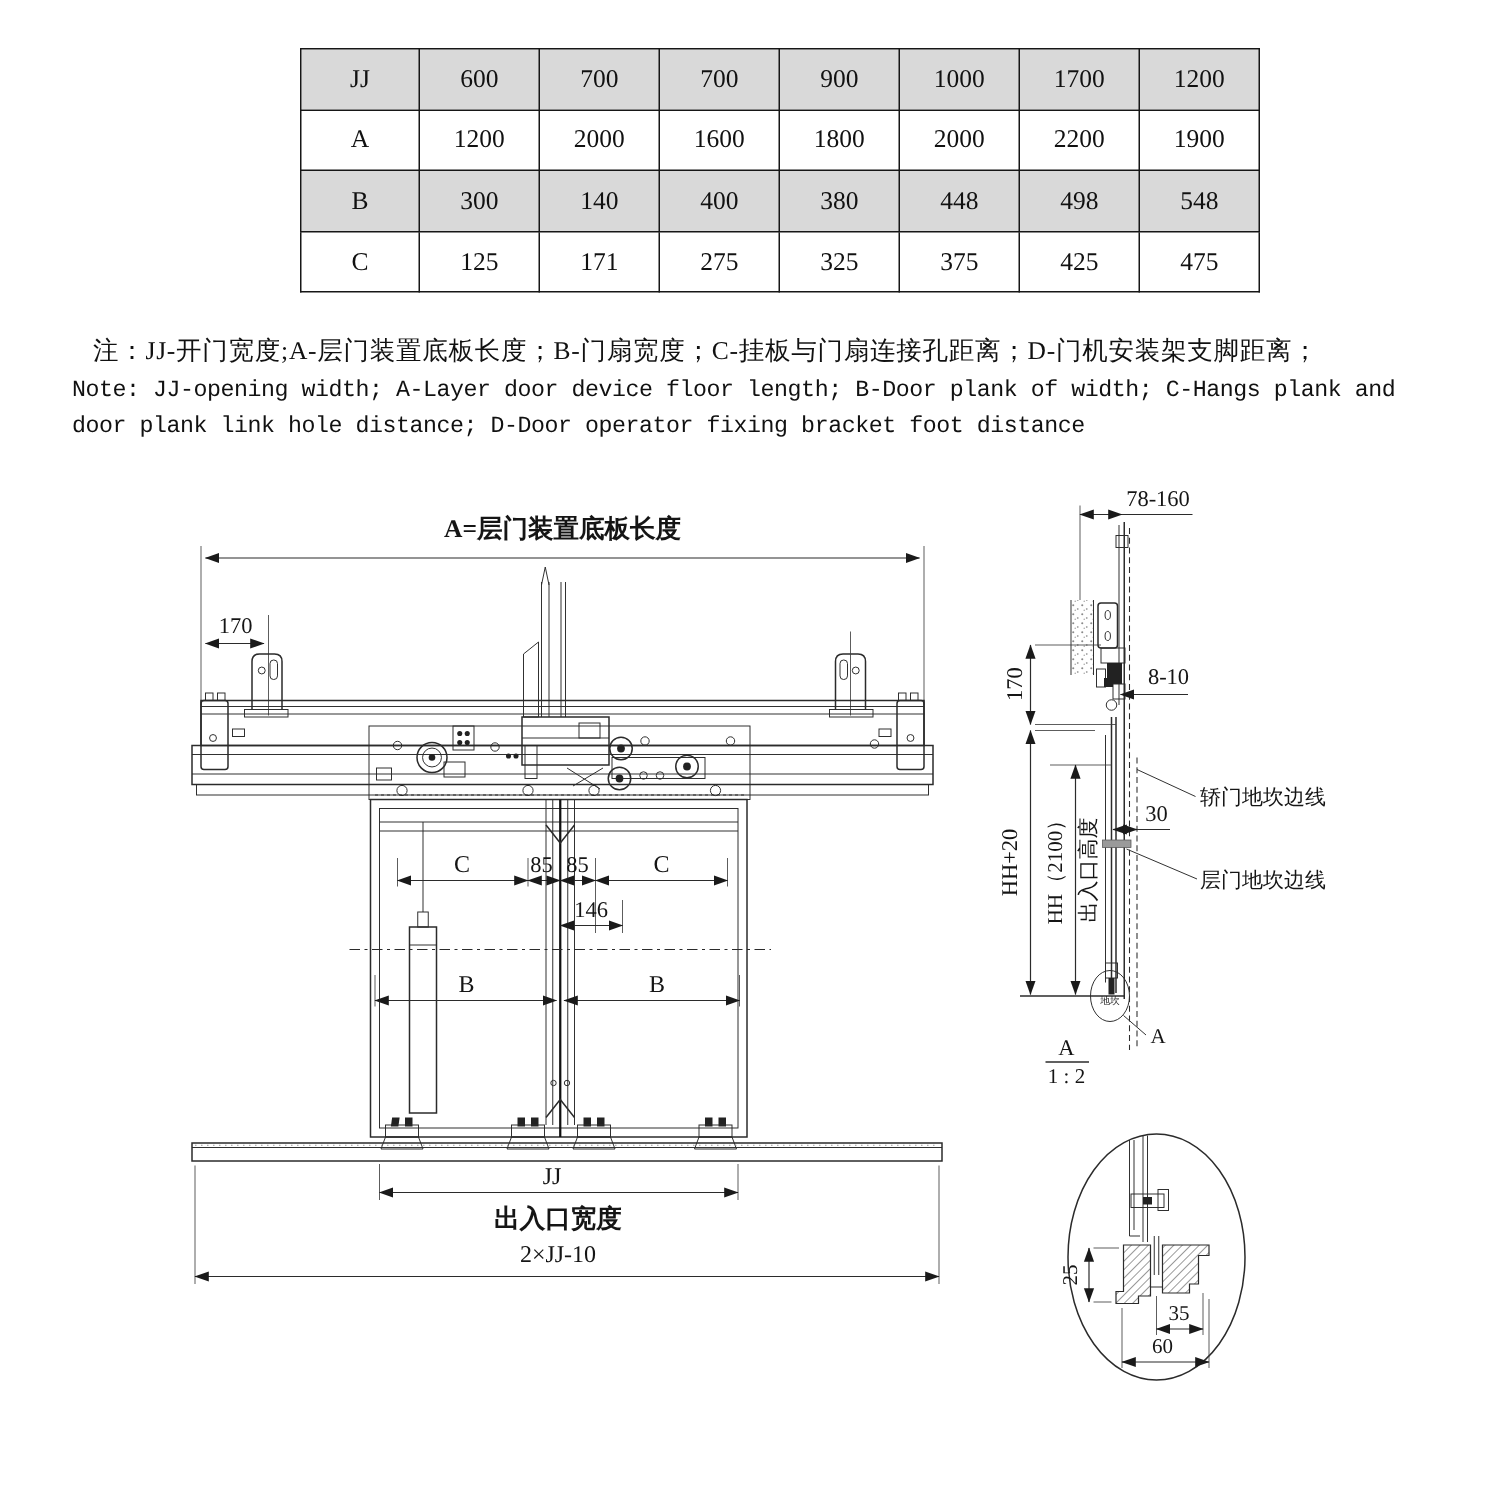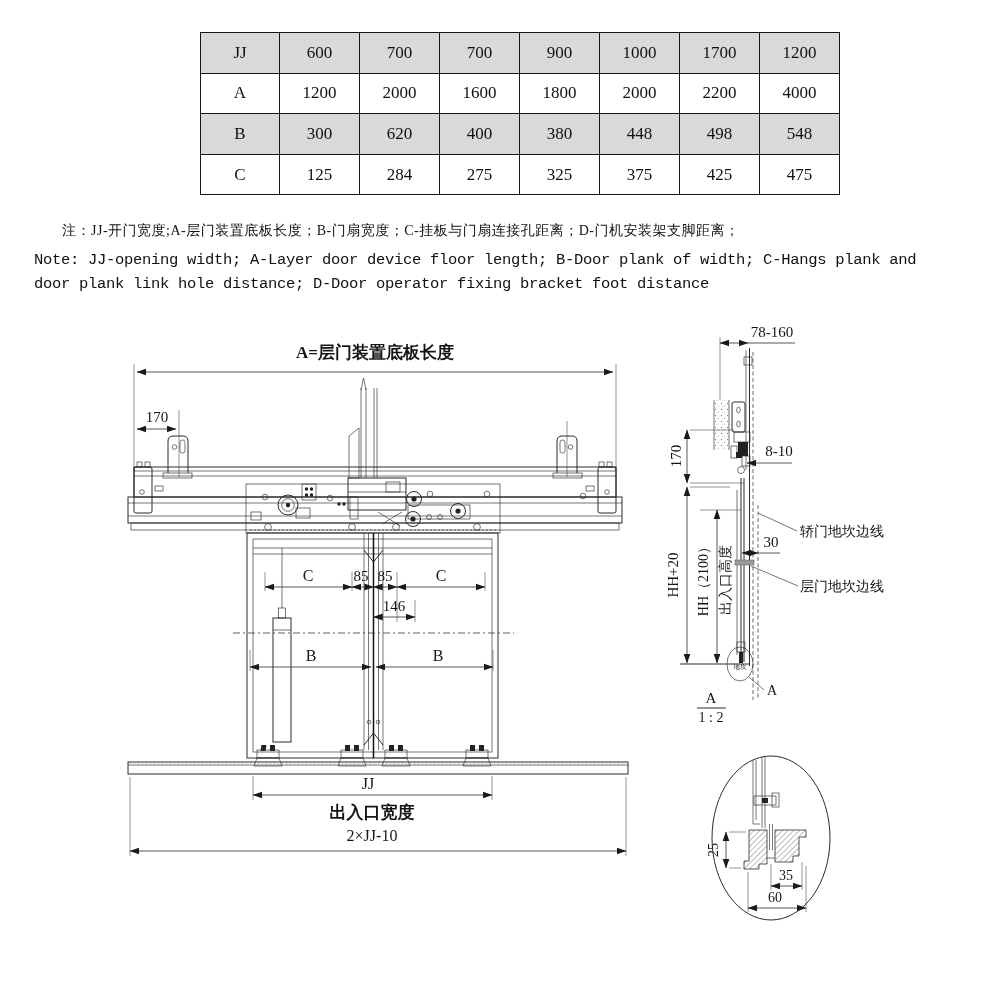--- a/index.html
+++ b/index.html
@@ -5,22 +5,22 @@
   html,body{margin:0;padding:0;background:#fff;}
   .page{position:relative;width:1000px;height:1000px;background:#ffffff;overflow:hidden;
         font-family:"Liberation Serif",serif;color:#111;}
   
   .spec-table{position:absolute;left:200px;top:32px;width:640px;border-collapse:collapse;
               table-layout:fixed;font-family:"Liberation Serif",serif;font-size:17px;color:#111;}
   .spec-table td{border:1.8px solid #161616;text-align:center;height:39.6px;padding:0;background:#fff;}
   .spec-table tr.shaded td{background:#d9d9d9;}
   .spec-table td.rowlabel{width:78px;}
   
-  .note-cn{position:absolute;left:62px;top:222px;font-size:14px;letter-spacing:.5px;white-space:nowrap;}
-  .note-en{position:absolute;left:34px;font-family:"Liberation Mono",monospace;font-size:15.5px;
+  .note-cn{position:absolute;left:62px;top:222px;font-size:17px;letter-spacing:.5px;white-space:nowrap;}
+  .note-en{position:absolute;left:48px;font-family:"Liberation Mono",monospace;font-size:15.5px;
            letter-spacing:-0.3px;white-space:nowrap;}
   .note-en.l1{top:251px;} .note-en.l2{top:275px;font-family:Liberation Mono, monospace;}
   
   .drawing{position:absolute;left:0;top:0;}
   .drawing text{font-family:"Liberation Serif","DejaVu Sans",serif;fill:#151515;}
   .ln  {stroke:#2b2b2b;stroke-width:1;fill:none;}
   .ln2 {stroke:#2b2b2b;stroke-width:.65;fill:none;}
   .dim {stroke:#2b2b2b;stroke-width:.8;fill:none;}
   .ext {stroke:#3a3a3a;stroke-width:.55;fill:none;}
   .dash{stroke:#2b2b2b;stroke-width:.75;fill:none;stroke-dasharray:7 3 2 3;}
@@ -46,36 +46,36 @@
       <td>1200</td>
     </tr>
     <tr>
       <td class="rowlabel">A</td>
       <td>1200</td>
       <td>2000</td>
       <td>1600</td>
       <td>1800</td>
       <td>2000</td>
       <td>2200</td>
-      <td>4000</td>
+      <td>1900</td>
     </tr>
     <tr class="shaded">
       <td class="rowlabel">B</td>
       <td>300</td>
-      <td>620</td>
+      <td>140</td>
       <td>400</td>
       <td>380</td>
       <td>448</td>
       <td>498</td>
       <td>548</td>
     </tr>
     <tr>
       <td class="rowlabel">C</td>
       <td>125</td>
-      <td>284</td>
+      <td>171</td>
       <td>275</td>
       <td>325</td>
       <td>375</td>
       <td>425</td>
       <td>475</td>
     </tr>
   </tbody>
     </table>
 
   <div class="note-cn">注：JJ-开门宽度;A-层门装置底板长度；B-门扇宽度；C-挂板与门扇连接孔距离；D-门机安装架支脚距离；</div>

